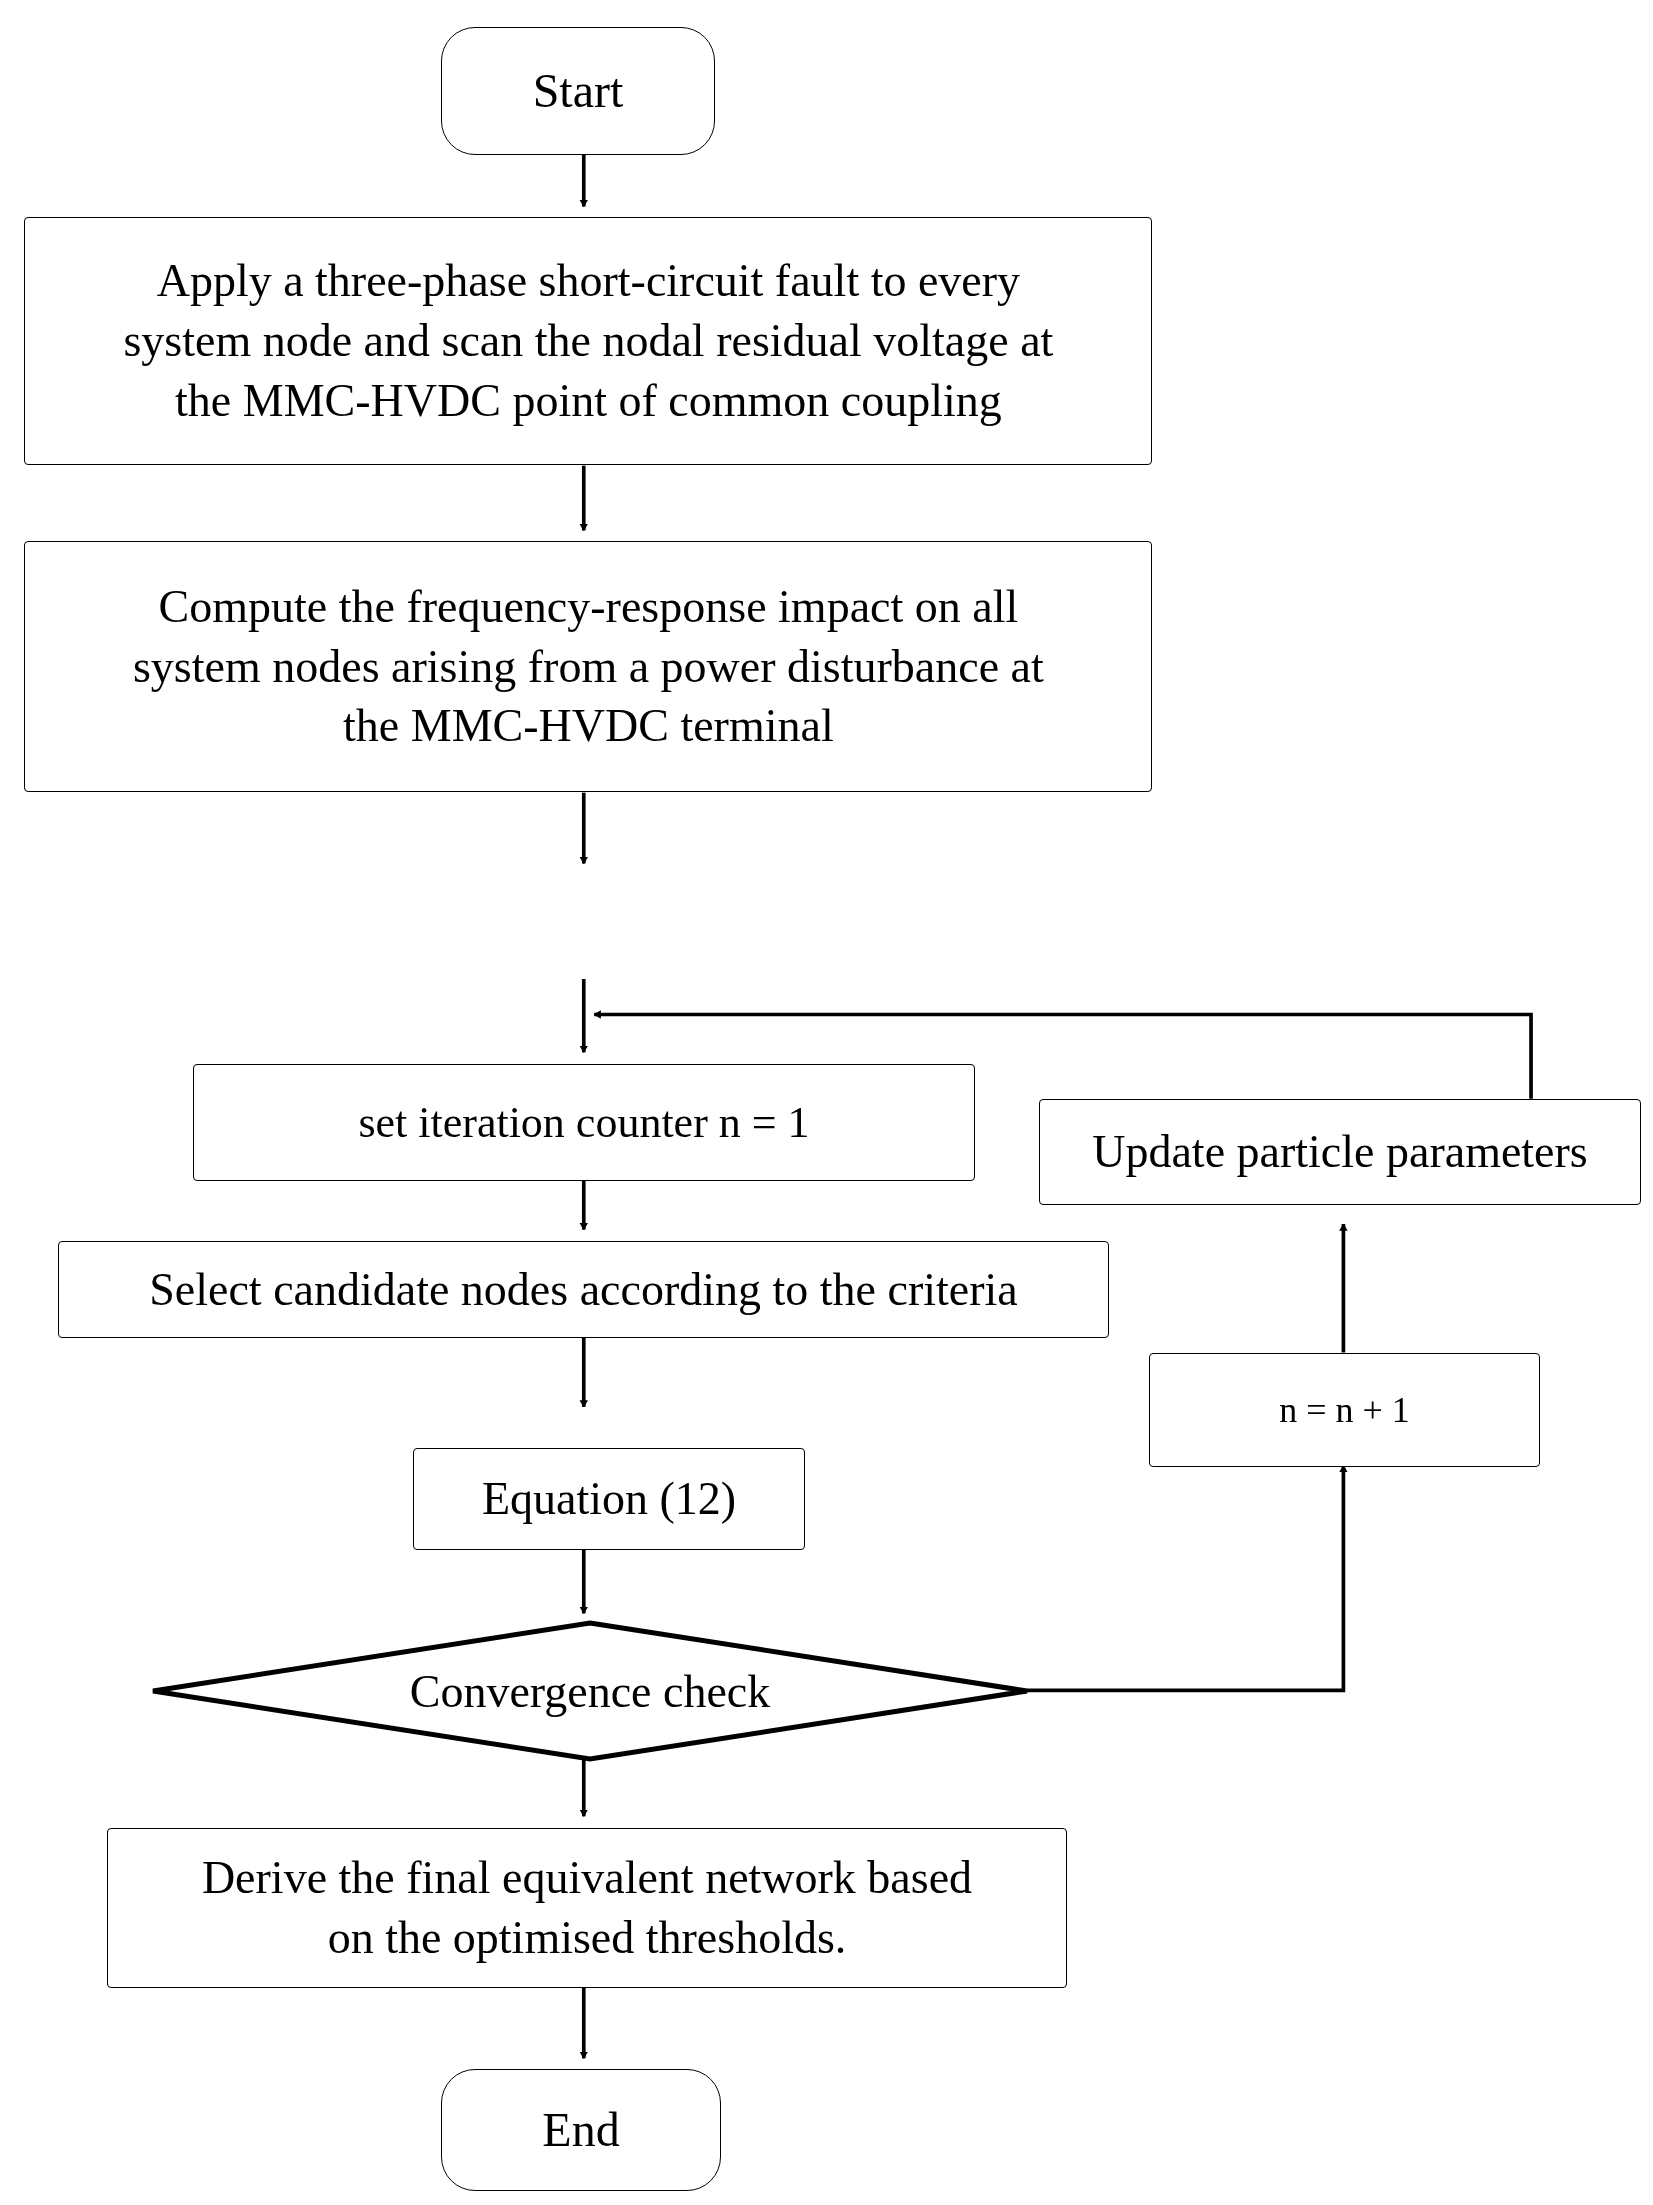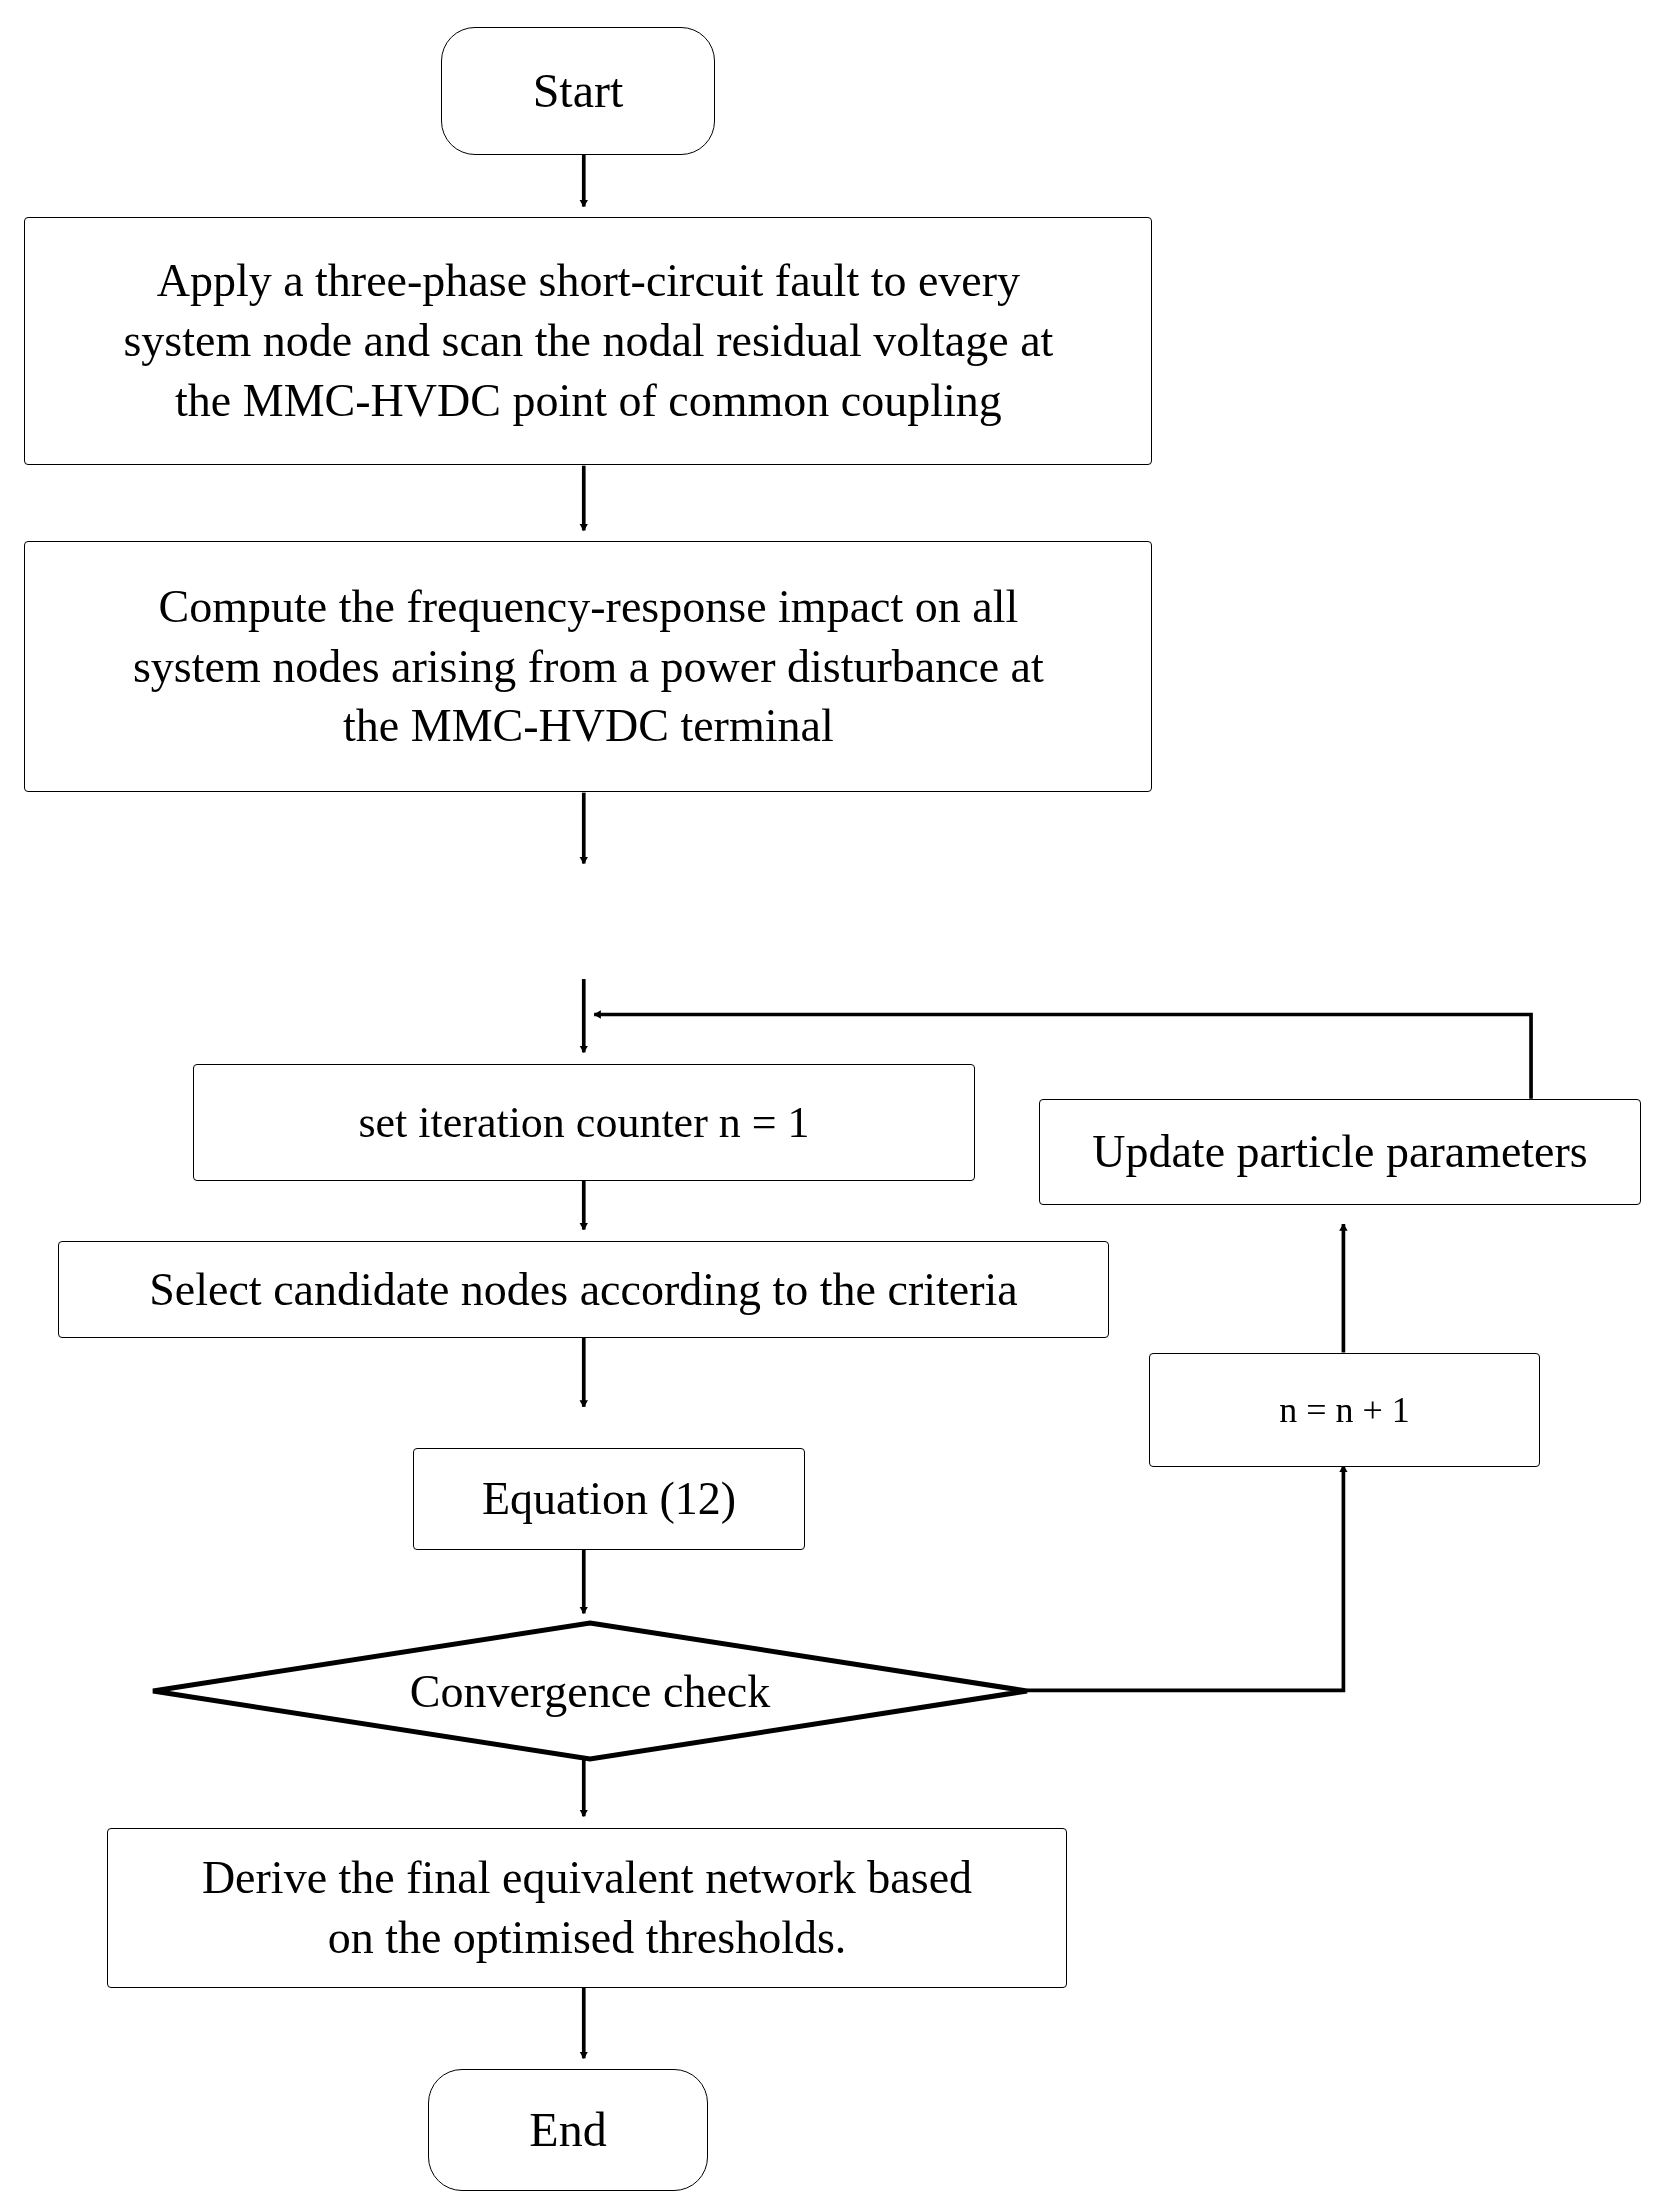--- a/index.html
+++ b/index.html
@@ -163,18 +163,18 @@
       <polygon points="715,0 1430,111 715,222 0,111" fill="#ffffff" stroke="#000000" stroke-width="5" vector-effect="non-scaling-stroke"></polygon>
     </svg>
     <div class="dlabel">Convergence check</div>
   </div>
 
   <div class="node process fs-big" style="left:107px; top:1828px; width:960px; height:160px;">
     <span class="txt">Derive the final equivalent network based
 on the optimised thresholds.</span>
   </div>
 
-  <div class="node terminator fs-term" style="left:428px; top:2069px; width:280px; height:122px;">
+  <div class="node terminator fs-term" style="left:441px; top:2069px; width:280px; height:122px;">
     <span class="txt">End</span>
   </div>
 
 </div>
 
 
 </body></html>

